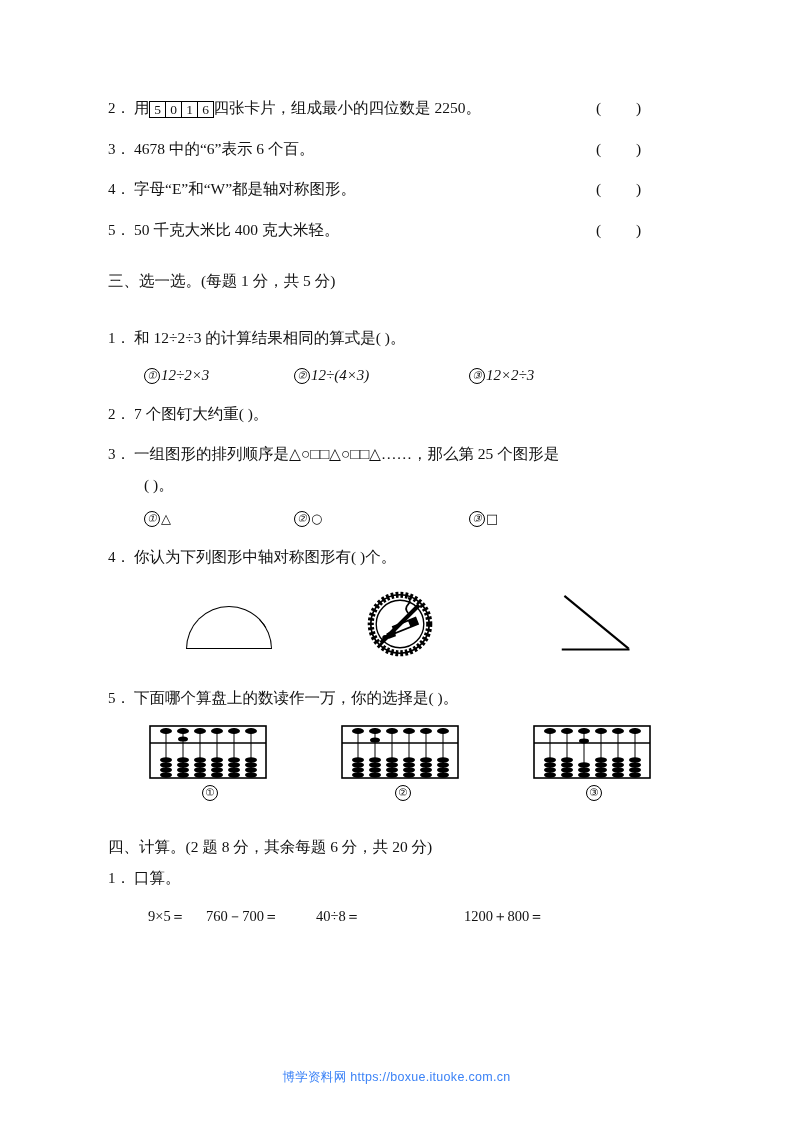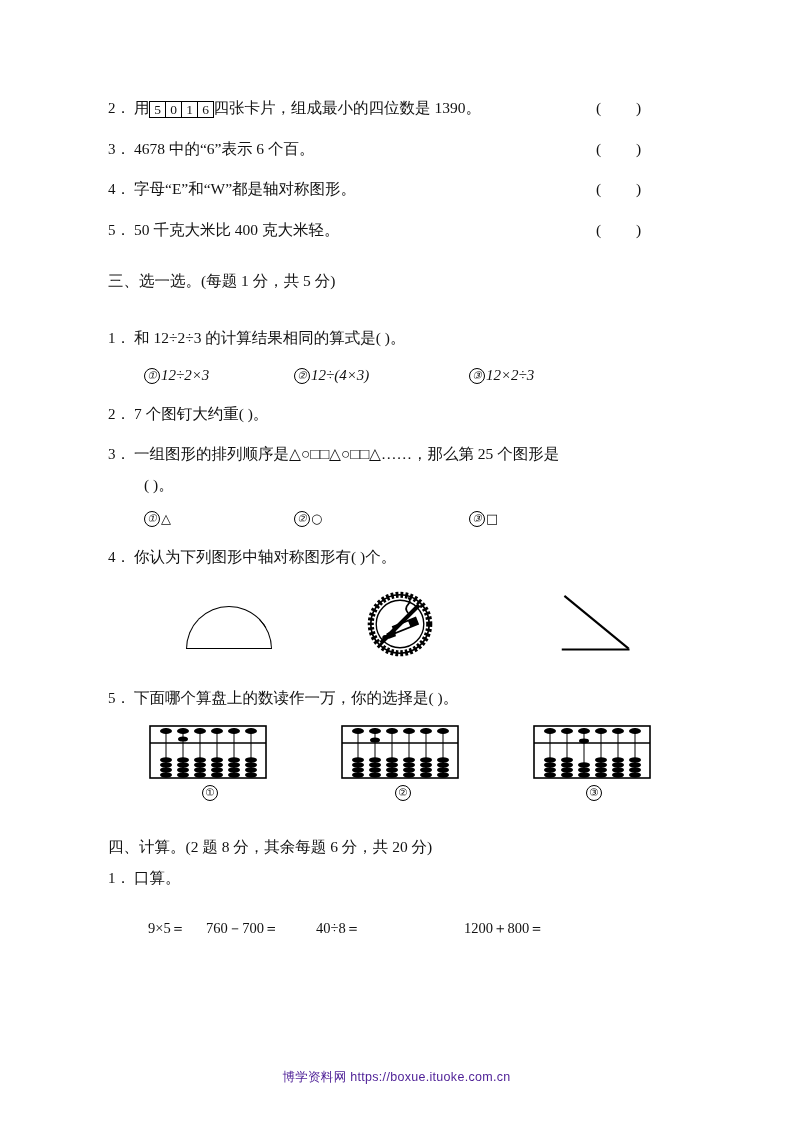--- a/index.html
+++ b/index.html
@@ -163,47 +163,47 @@
 
   
   .calc-line {
     position: relative;
     margin-left: 36px;
     font-size: 14.5px;
     margin-top: 14px;
     white-space: nowrap;
     font-family: "Liberation Serif", serif;
   }
-  .calc-item { position: absolute; top: 16px; }
+  .calc-item { position: absolute; top: 4px; }
 
   
   .footer {
     position: absolute;
     left: 0;
     top: 1069px;
     width: 793px;
     text-align: center;
     font-size: 12.5px;
-    color: #4c1d95;
+    color: #3b82f6;
     font-family: "Liberation Sans", sans-serif;
     letter-spacing: 0.3px;
   }
   .shape-glyph { font-family: "DejaVu Sans", sans-serif; font-size: 13px; }
 </style>
 </head>
 <body>
 
 <div class="page">
   <div class="content">
 
     <div>
 
       <div class="tf-line">
         <span class="q-num">2．</span>
-        <span class="q-body"><span>用</span><span class="card">5</span><span class="card">0</span><span class="card">1</span><span class="card">6</span><span>四张卡片，组成最小的四位数是 1390。</span></span>
+        <span class="q-body"><span>用</span><span class="card">5</span><span class="card">0</span><span class="card">1</span><span class="card">6</span><span>四张卡片，组成最小的四位数是 2250。</span></span>
         <span class="paren-holder">
           <span class="lp">(</span>
           <span class="rp">)</span>
         </span>
       </div>
 
       <div class="tf-line">
         <span class="q-num">3．</span>
         <span class="q-body">4678 中的“6”表示 6 个百。</span>
         <span class="paren-holder">

